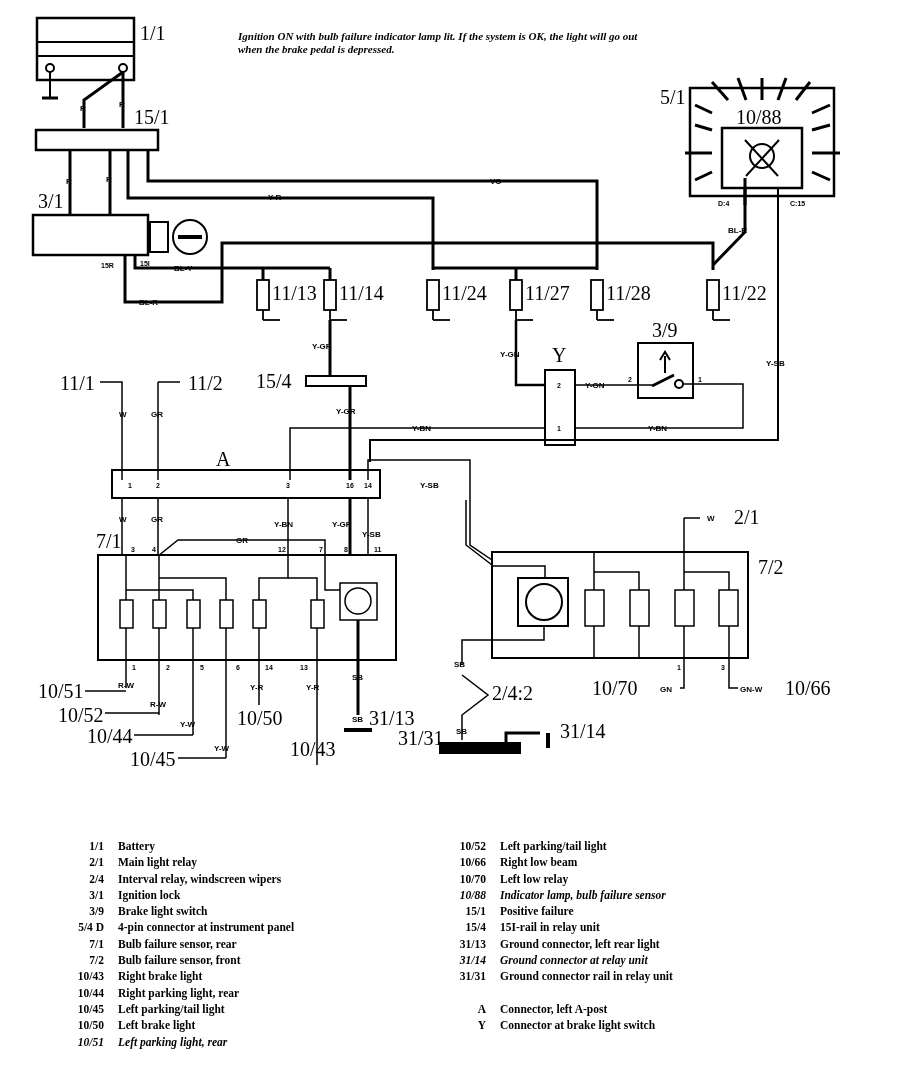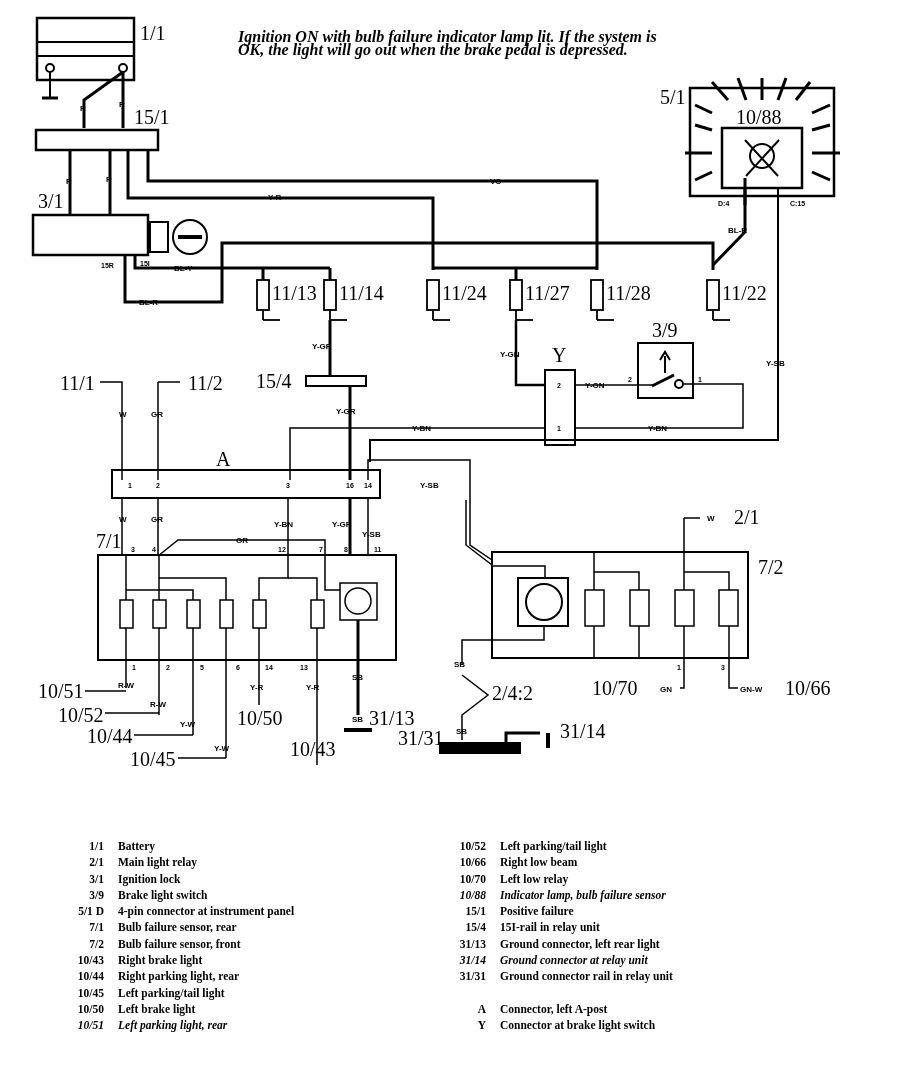--- a/index.html
+++ b/index.html
@@ -1,21 +1,21 @@
 <!DOCTYPE html>
 <html><head>
 <meta charset="utf-8">
 <style>
   html,body{margin:0;padding:0;background:#fff;}
   body{width:903px;height:1084px;position:relative;overflow:hidden;font-family:"Liberation Serif",serif;color:#000;}
   #diagram{position:absolute;left:0;top:0;}
   .lbl{font-family:"Liberation Serif",serif;font-size:20px;}
   .wc{font-family:"Liberation Sans",sans-serif;font-size:8px;font-weight:bold;}
   .pin{font-family:"Liberation Sans",sans-serif;font-size:7px;font-weight:bold;}
-  .note{position:absolute;left:238px;top:30px;width:420px;font-family:"Liberation Serif",serif;font-weight:bold;font-style:italic;font-size:16px;line-height:13px;}
+  .note{position:absolute;left:238px;top:30px;width:420px;font-family:"Liberation Serif",serif;font-weight:bold;font-style:italic;font-size:11px;line-height:13px;}
   .legend{position:absolute;font-family:"Liberation Serif",serif;font-weight:bold;font-size:11.5px;line-height:16.3px;}
   .legend .row{display:flex;}
   .legend .code{width:64px;text-align:right;padding-right:14px;}
   .legend.right .code{width:76px;}
   .legend .it{font-style:italic;}
   .gap{height:16px;}
 </style>
 </head>
 <body>
 
@@ -315,29 +315,33 @@
 <div class="legend" id="legend-left" style="left:40px;top:838px;">
     <div class="row">
       <span class="code">1/1</span>
       <span>Battery</span>
     </div>
     <div class="row">
       <span class="code">2/1</span>
       <span>Main light relay</span>
     </div>
     <div class="row">
+      <span class="code">2/4</span>
+      <span>Interval relay, windscreen wipers</span>
+    </div>
+    <div class="row">
       <span class="code">3/1</span>
       <span>Ignition lock</span>
     </div>
     <div class="row">
       <span class="code">3/9</span>
       <span>Brake light switch</span>
     </div>
     <div class="row">
-      <span class="code">5/1 D</span>
+      <span class="code">5/4 D</span>
       <span>4-pin connector at instrument panel</span>
     </div>
     <div class="row">
       <span class="code">7/1</span>
       <span>Bulb failure sensor, rear</span>
     </div>
     <div class="row">
       <span class="code">7/2</span>
       <span>Bulb failure sensor, front</span>
     </div>

